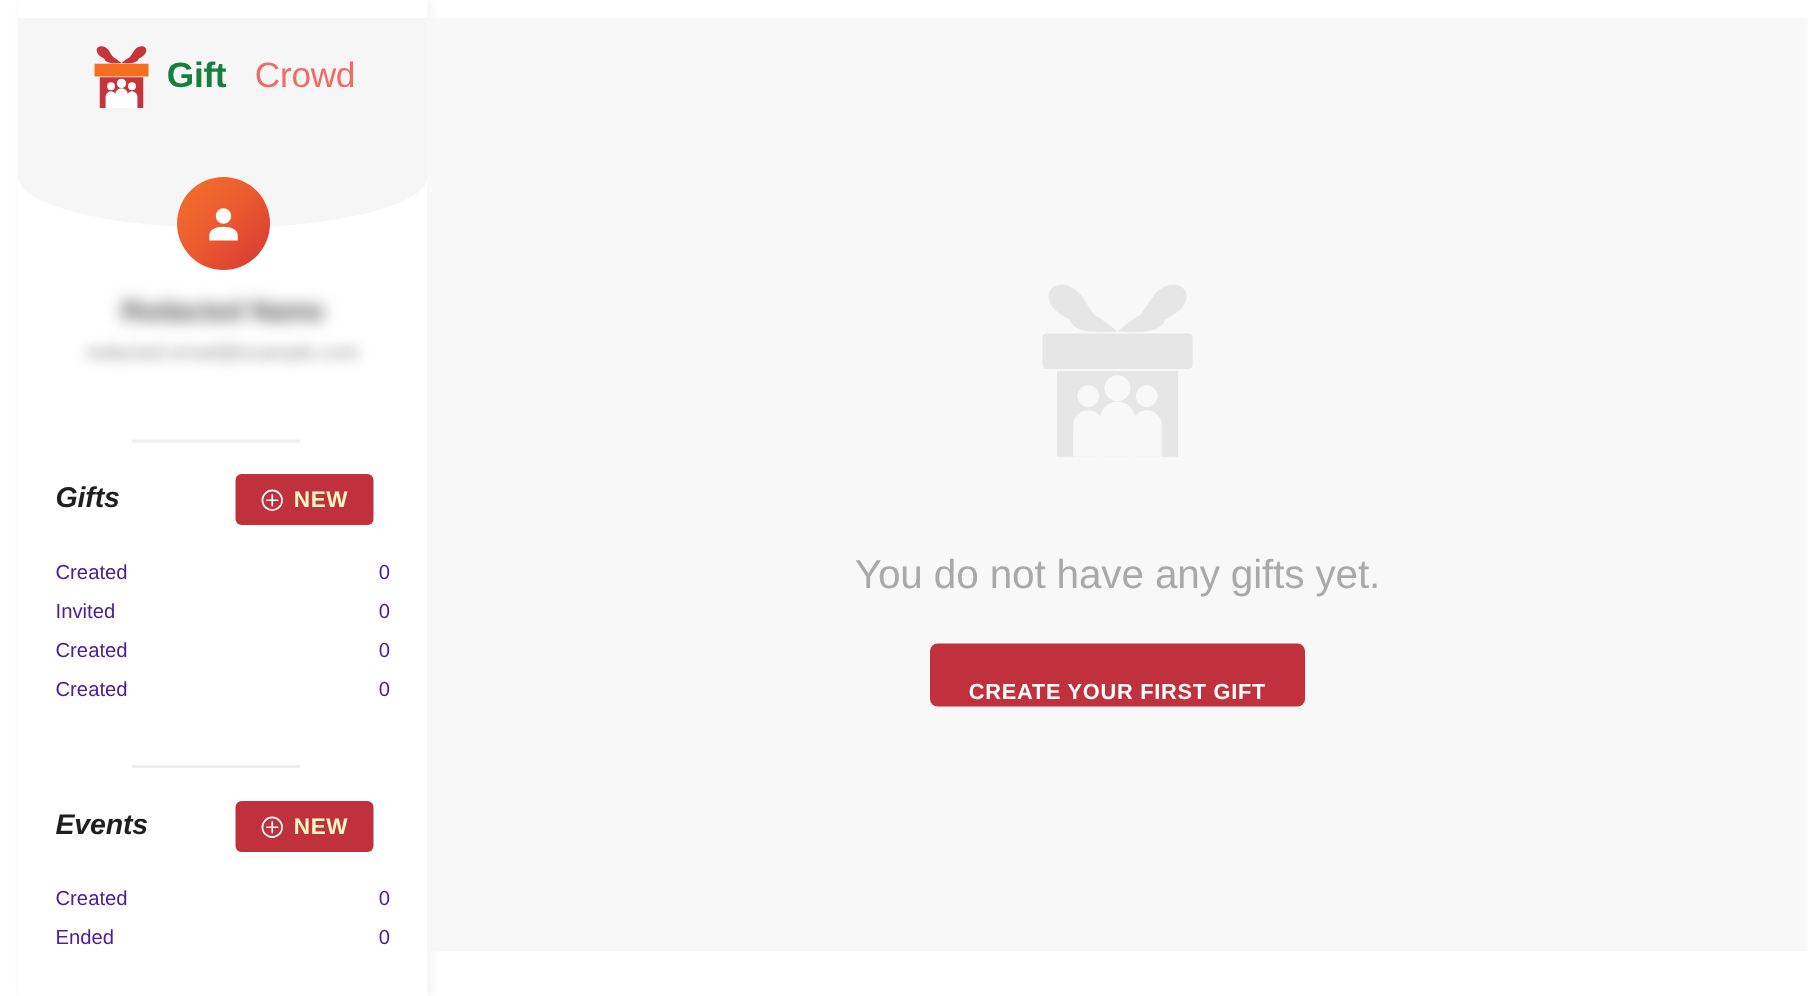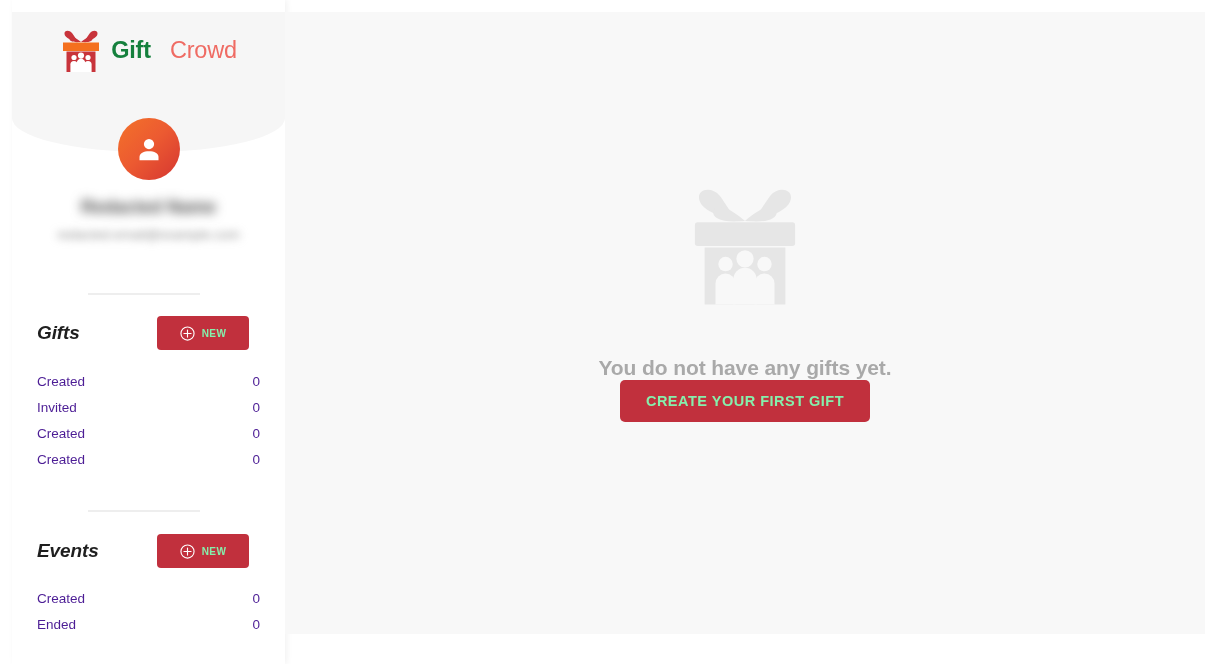--- a/index.html
+++ b/index.html
@@ -150,23 +150,23 @@
 
   .btn-new {
     position: absolute;
     left: 145px;
     top: 0;
     width: 92px;
     height: 34px;
     background: #c1303d;
     border: none;
     border-radius: 4px;
-    color: #86efac;
+    color: #fef9c3;
     font-family: "Liberation Sans", sans-serif;
-    font-size: 10px;
+    font-size: 15px;
     font-weight: 600;
     letter-spacing: 0.4px;
     display: flex;
     align-items: center;
     justify-content: center;
     gap: 7px;
     cursor: pointer;
     padding: 0;
   }
   .btn-new .plus-icon { width: 15px; height: 15px; display: block; }
@@ -200,36 +200,37 @@
     height: 622px;
     display: flex;
     flex-direction: column;
     align-items: center;
     justify-content: flex-start;
     padding-top: 170px;
     box-sizing: border-box;
   }
   .empty-icon { width: 118px; height: 128px; display: block; }
   .empty-text {
-    margin-top: 46px;
-    font-size: 21px;
+    margin-top: 58px;
+    font-size: 27px;
     color: #a9a9a9;
-    font-weight: 700;
+    font-weight: 400;
     letter-spacing: -0.1px;
   }
   .btn-primary {
+    margin-top: 30px;
     background: #c1303d;
     border: none;
     border-radius: 5px;
-    color: #86efac;
+    color: #ffffff;
     font-family: "Liberation Sans", sans-serif;
     font-size: 14.5px;
     font-weight: 600;
     letter-spacing: 0.5px;
-    padding: 0 26px;
+    padding: 12px 26px;
     height: 42px;
     line-height: 42px;
     cursor: pointer;
   }
 </style>
 </head>
 <body>
 
 <div class="app">
 

